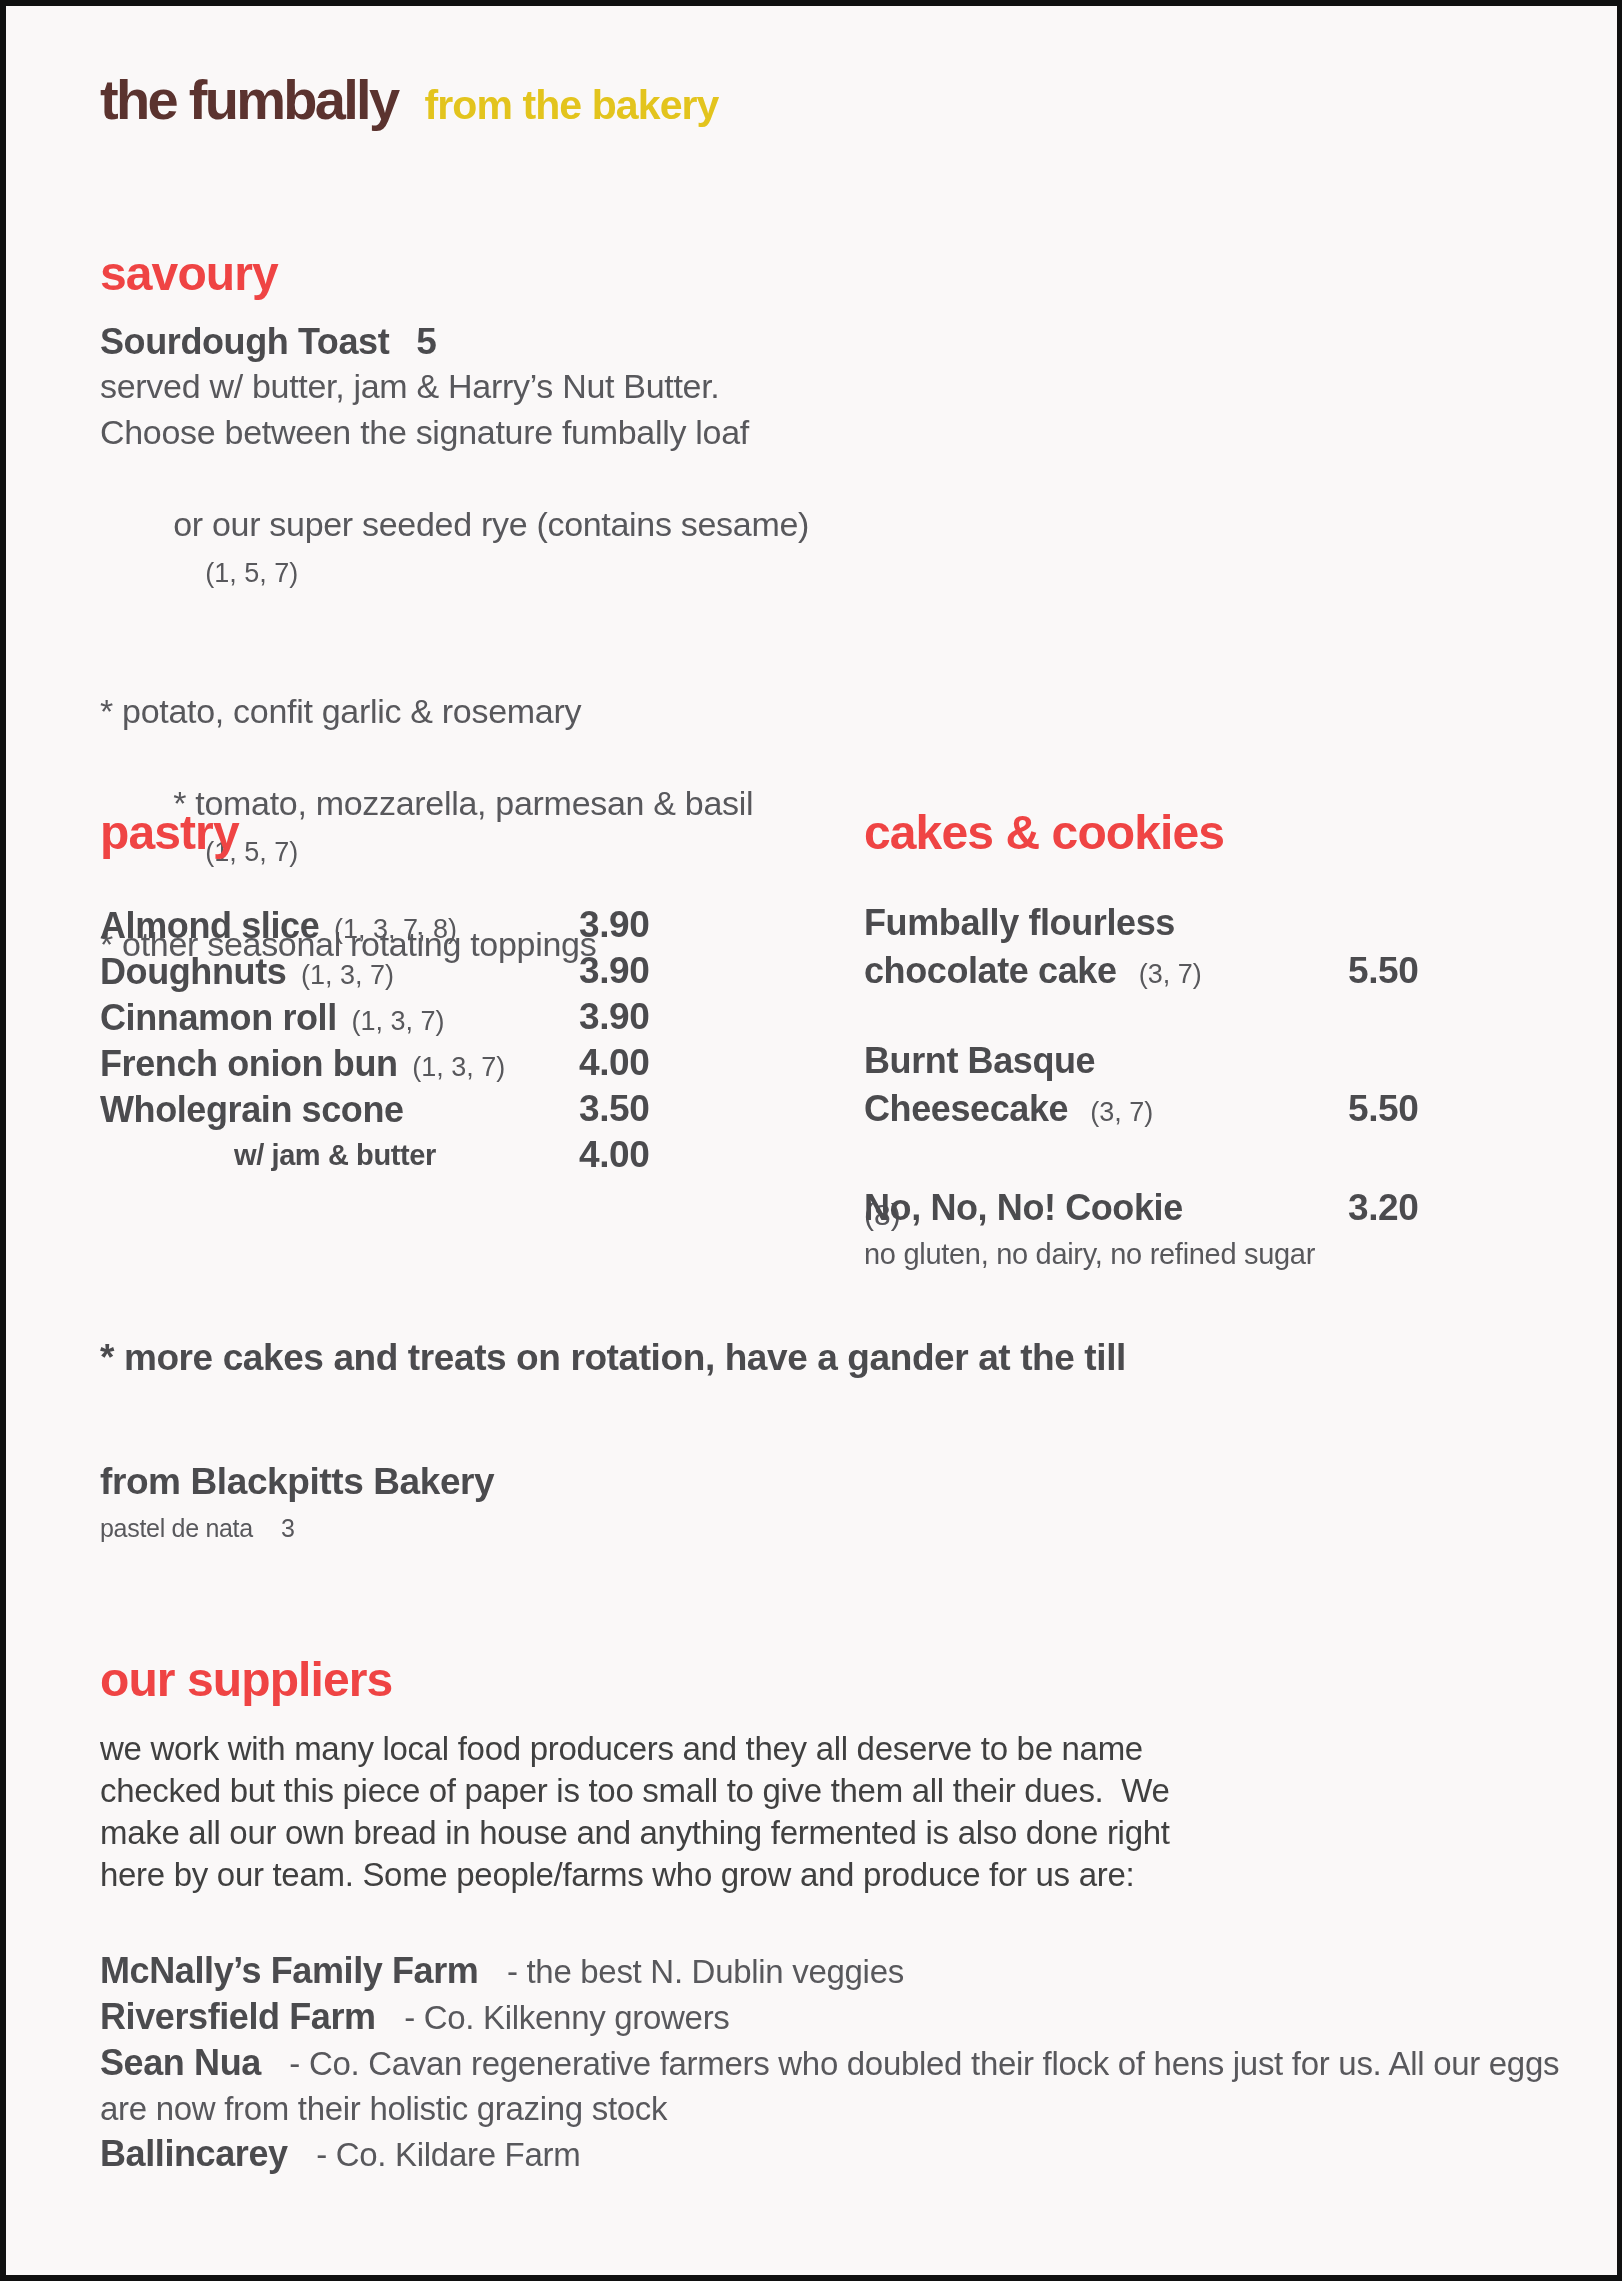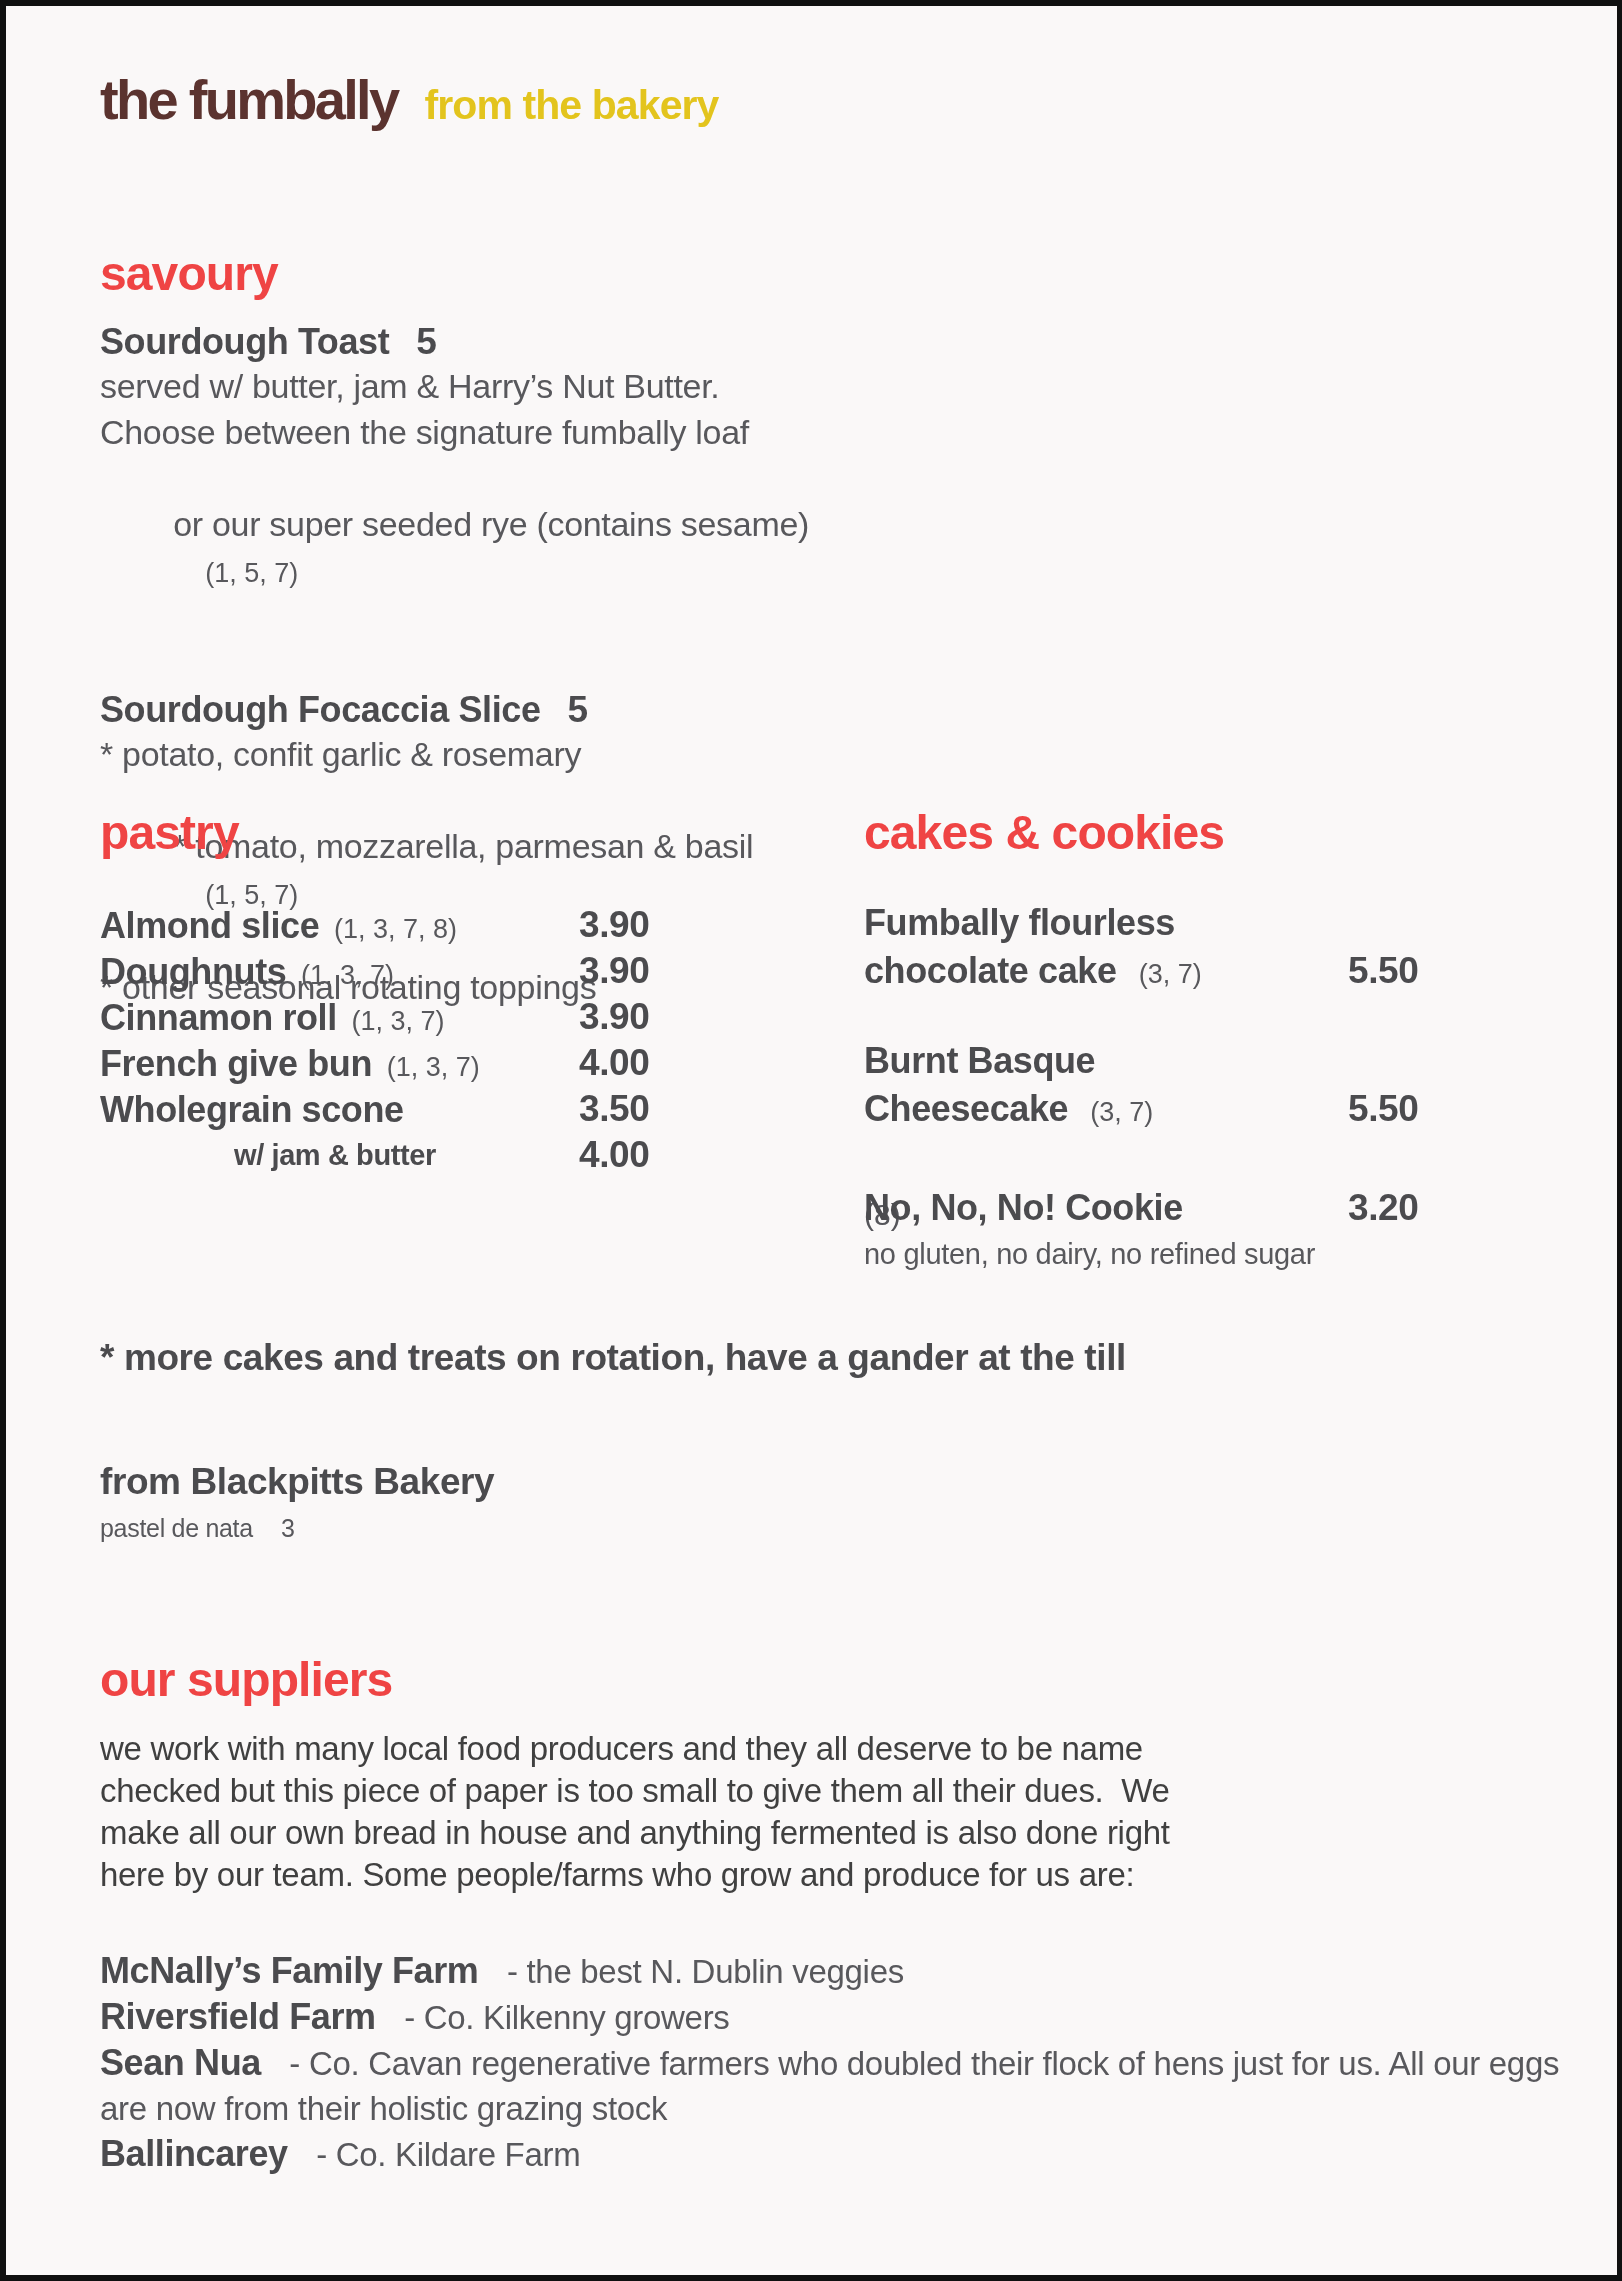--- a/index.html
+++ b/index.html
@@ -93,24 +93,20 @@
       </div>
       <div class="bodyln">served w/ butter, jam &amp; Harry’s Nut Butter.</div>
       <div class="bodyln">Choose between the signature fumbally loaf</div>
       <div class="bodyln">
         <span>or our super seeded rye (contains sesame)</span>
         <span class="allerg">(1, 5, 7)</span>
       </div>
     </div>
 
     <div class="item second">
-      <div class="nameline">
-        <span class="iname">Sourdough Focaccia Slice</span>
-        <span class="iprice">5</span>
-      </div>
       <div class="bodyln">* potato, confit garlic &amp; rosemary</div>
       <div class="bodyln">
         <span>* tomato, mozzarella, parmesan &amp; basil</span>
         <span class="allerg">(1, 5, 7)</span>
       </div>
       <div class="bodyln">* other seasonal rotating toppings</div>
     </div>
   </div>
 
   <div class="sec pas">
@@ -125,21 +121,21 @@
         <span class="iname">Doughnuts</span>
         <span class="allerg">(1, 3, 7)</span>
         <span class="iprice">3.90</span>
       </div>
       <div class="p-row">
         <span class="iname">Cinnamon roll</span>
         <span class="allerg">(1, 3, 7)</span>
         <span class="iprice">3.90</span>
       </div>
       <div class="p-row">
-        <span class="iname">French give bun</span>
+        <span class="iname">French onion bun</span>
         <span class="allerg">(1, 3, 7)</span>
         <span class="iprice">4.00</span>
       </div>
       <div class="p-row">
         <span class="iname">Wholegrain scone</span>
         <span class="iprice">3.50</span>
       </div>
       <div class="p-row indent">
         <span class="iname">w/ jam &amp; butter</span>
         <span class="iprice">4.00</span>

